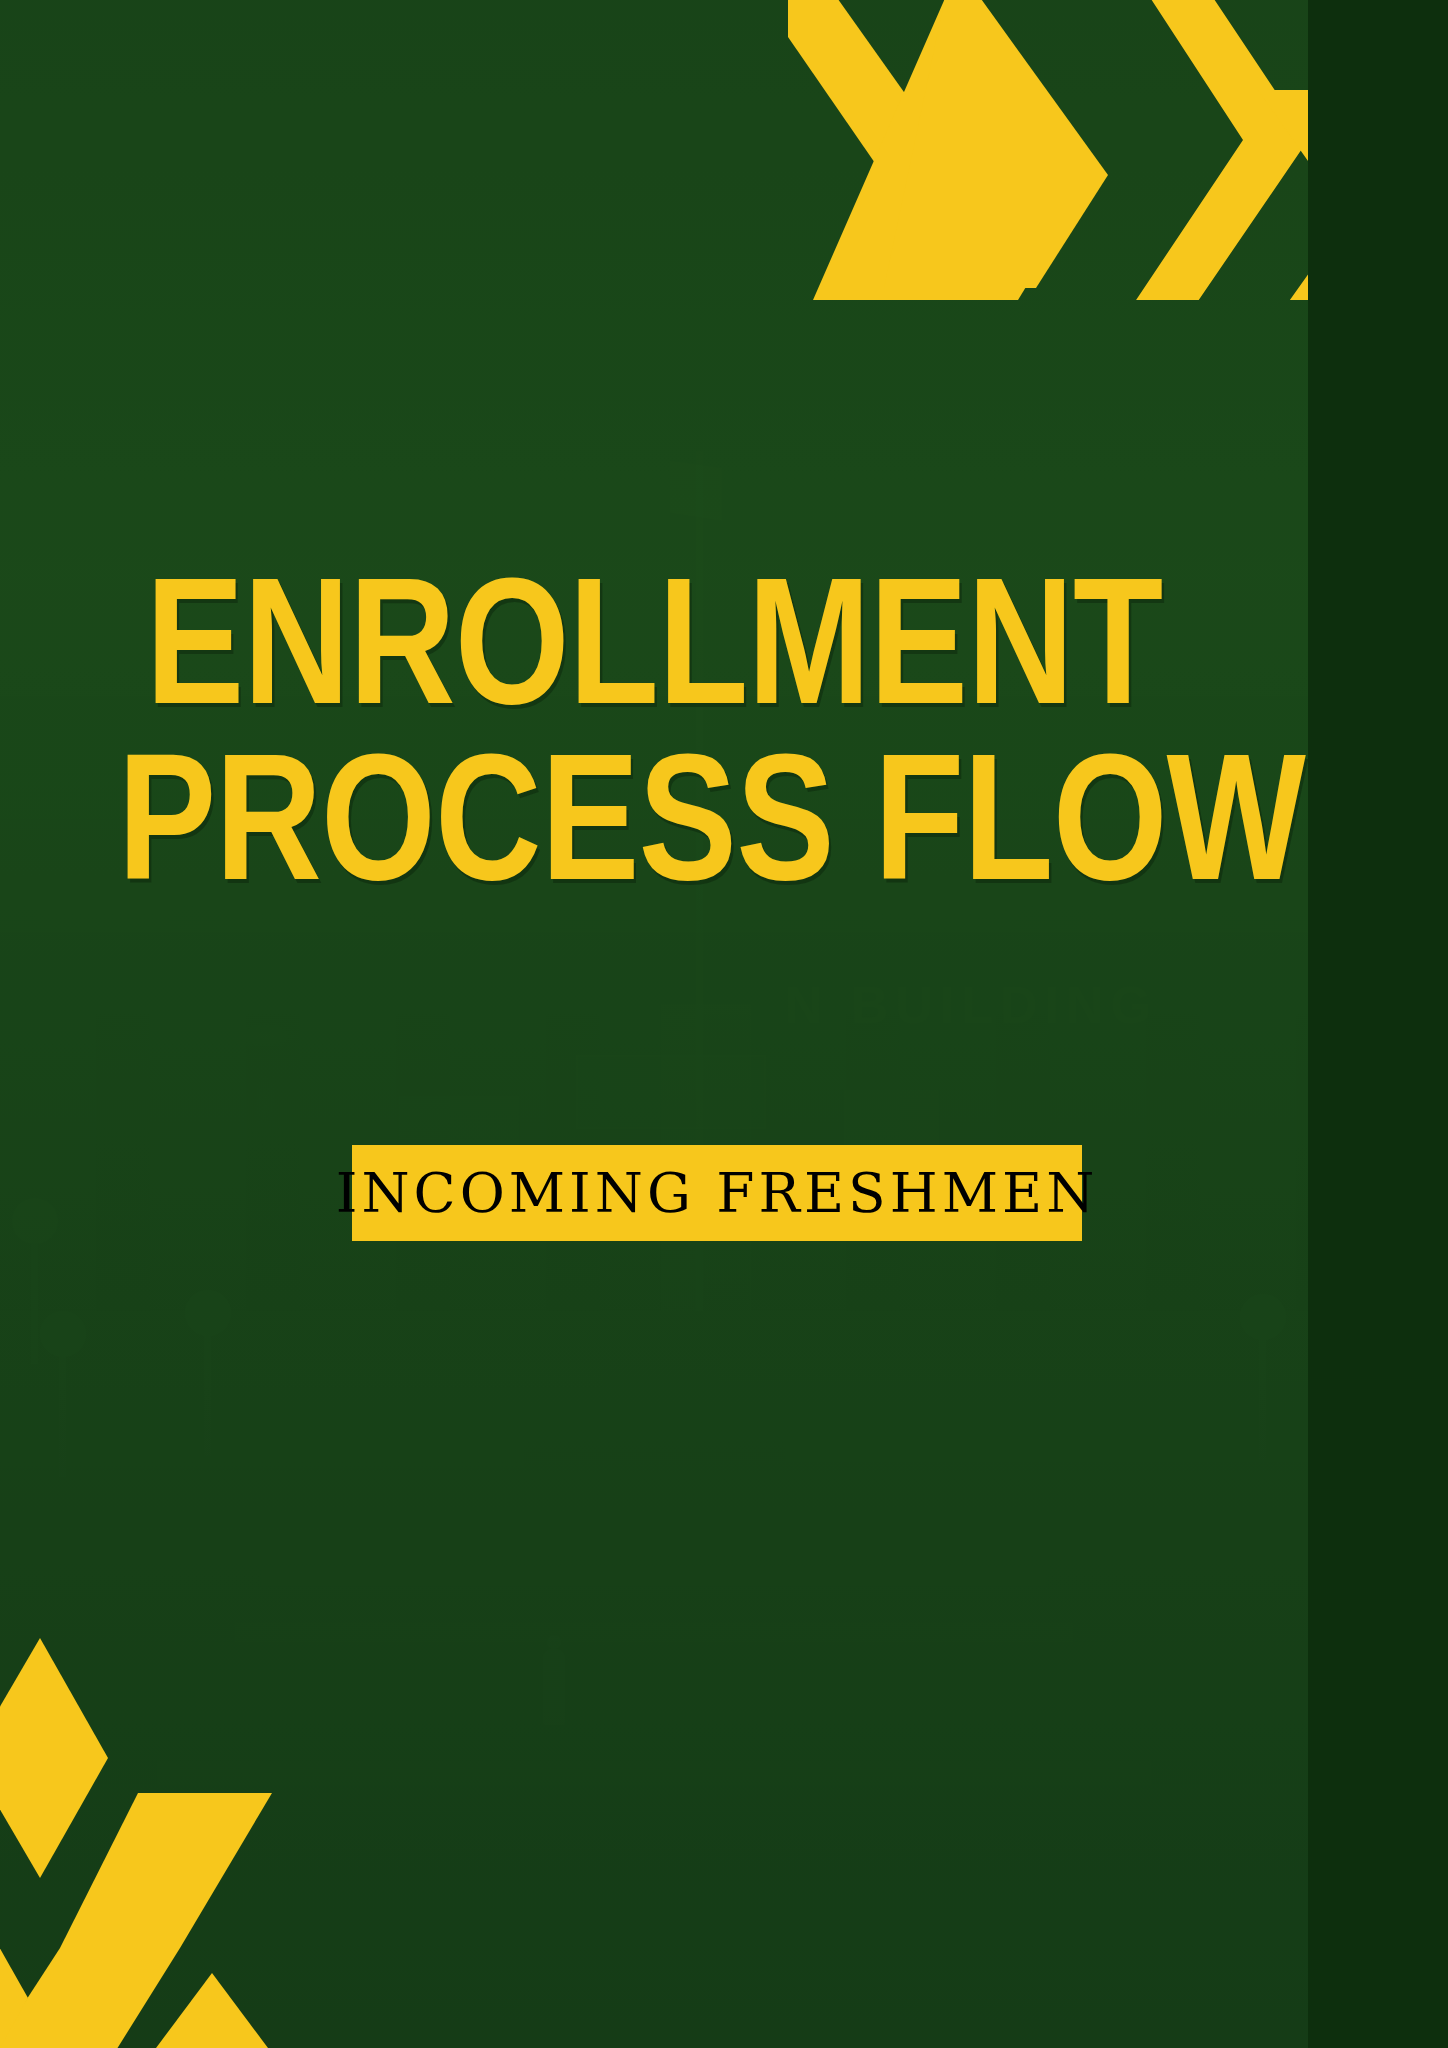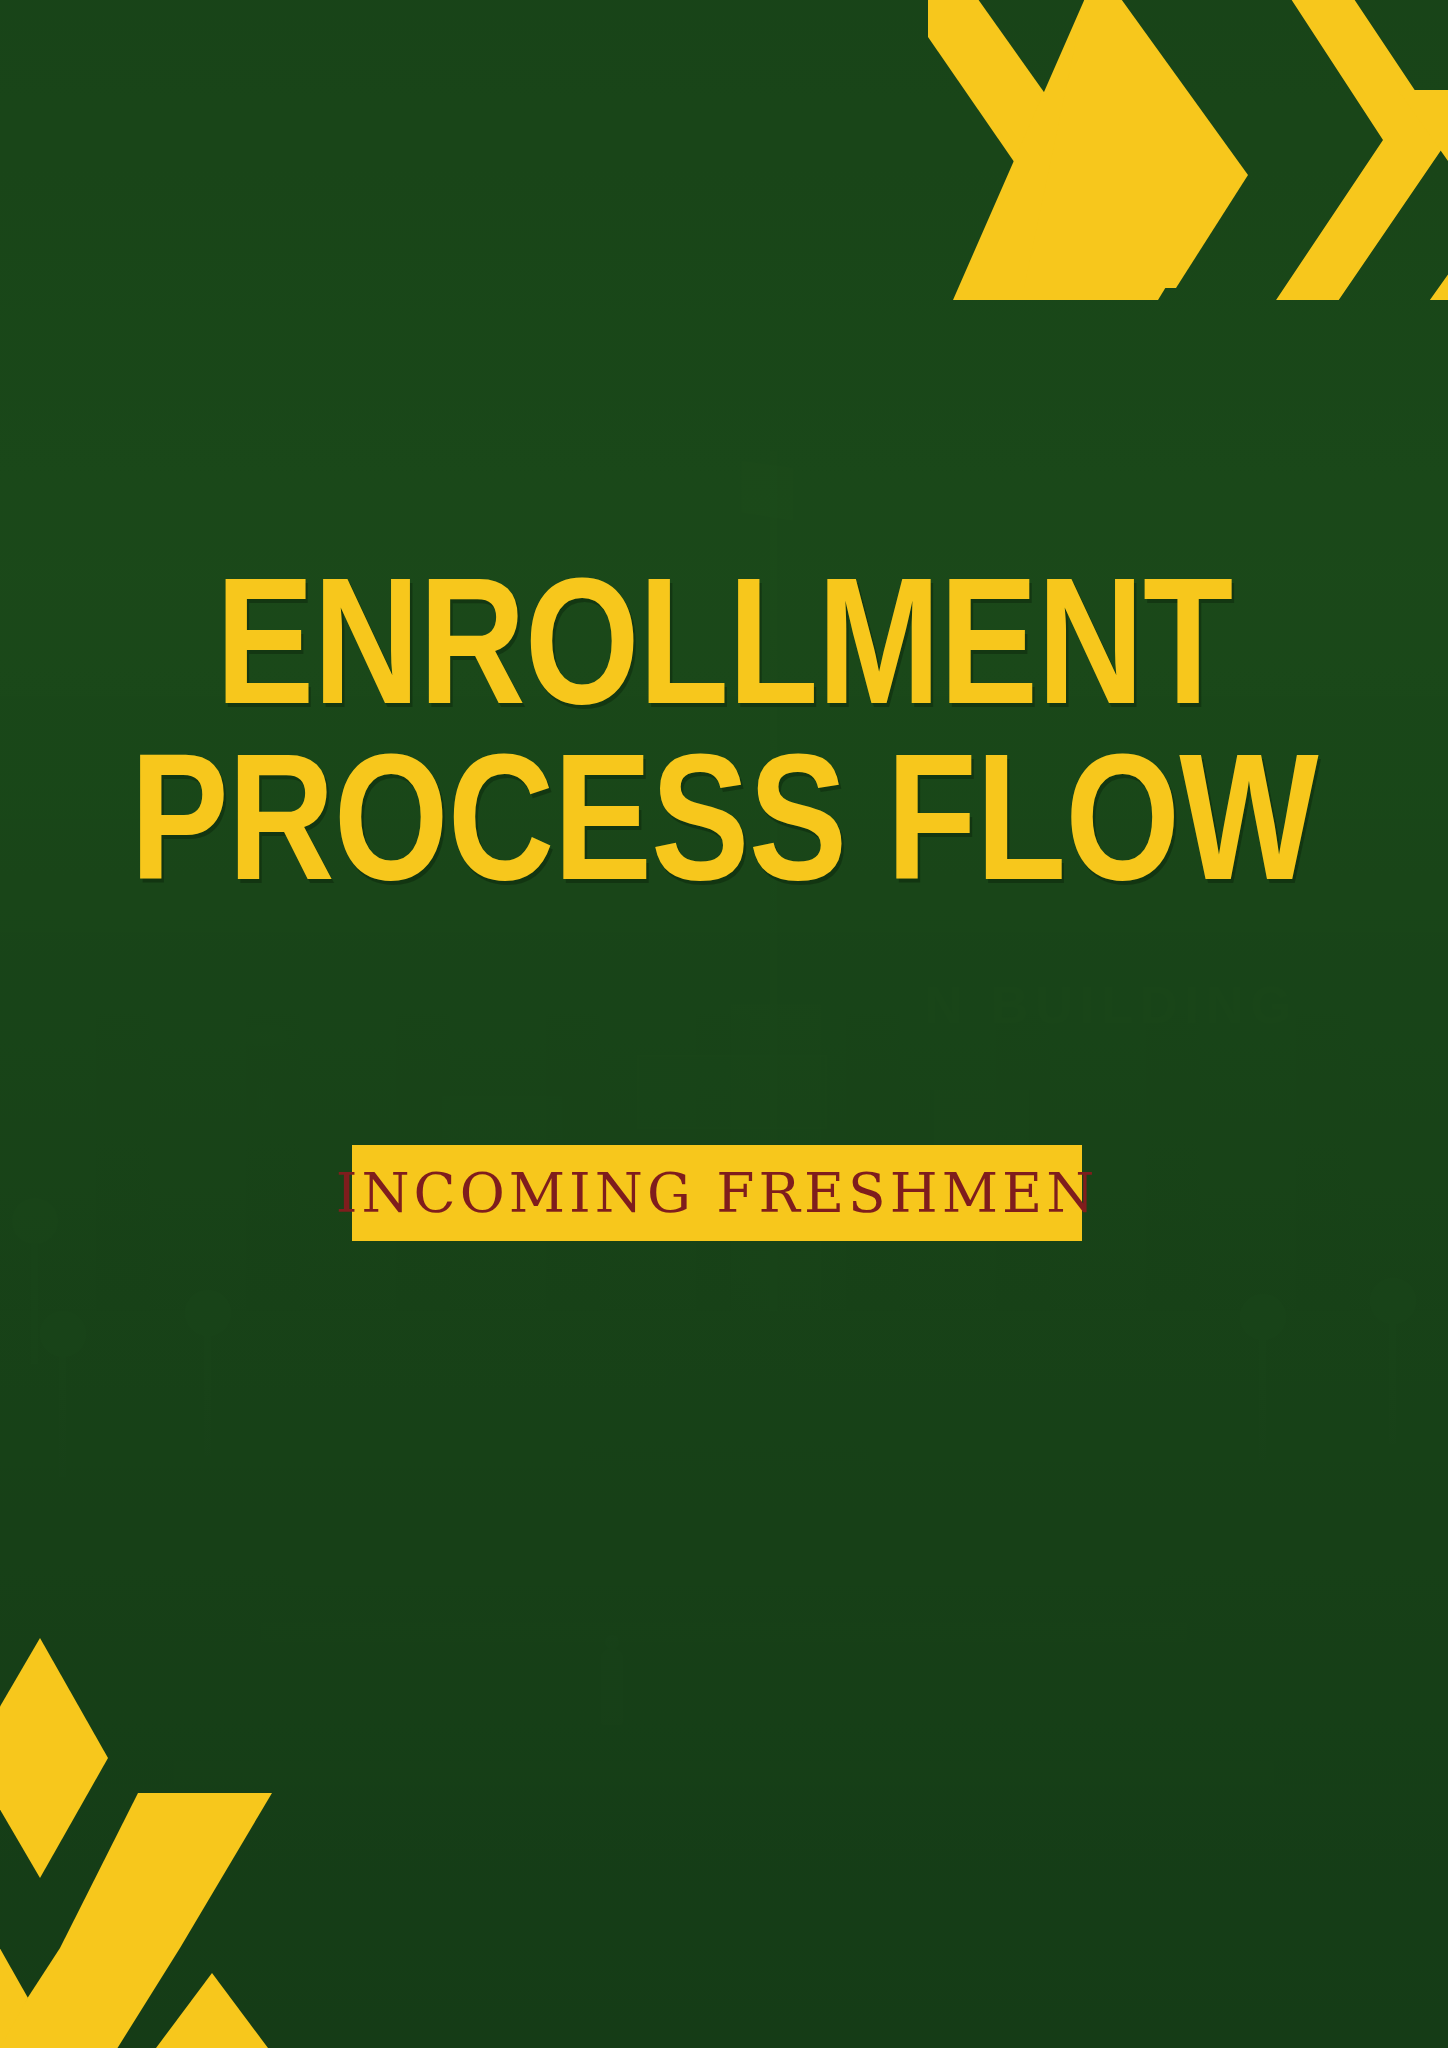--- a/index.html
+++ b/index.html
@@ -8,21 +8,21 @@
     width:1448px;
     height:2048px;
     background:#0d2f0d;
     font-family:"Liberation Sans", sans-serif;
     overflow:hidden;
   }
 
   
   .poster {
     position:relative;
-    width:1448px;
+    width:1308px;
     height:2048px;
     overflow:hidden;
     background:#1d4a1c;
   }
 
   
   .photo-layer { position:absolute; inset:0; overflow:hidden; }
 
   
   .sky {
@@ -214,21 +214,21 @@
     top:1145px;
     width:730px;
     height:96px;
     background:#f7c71c;
     display:flex;
     align-items:center;
     justify-content:center;
     z-index:6;
   }
   .subtitle-text {
-    color:#7f1d1d;
+    color:#000000;
     font-family:"DejaVu Serif","Liberation Serif", serif;
     font-weight:normal;
     font-size:55px;
     letter-spacing:4px;
     line-height:1;
     white-space:nowrap;
   }
 </style>
 </head>
 <body>

